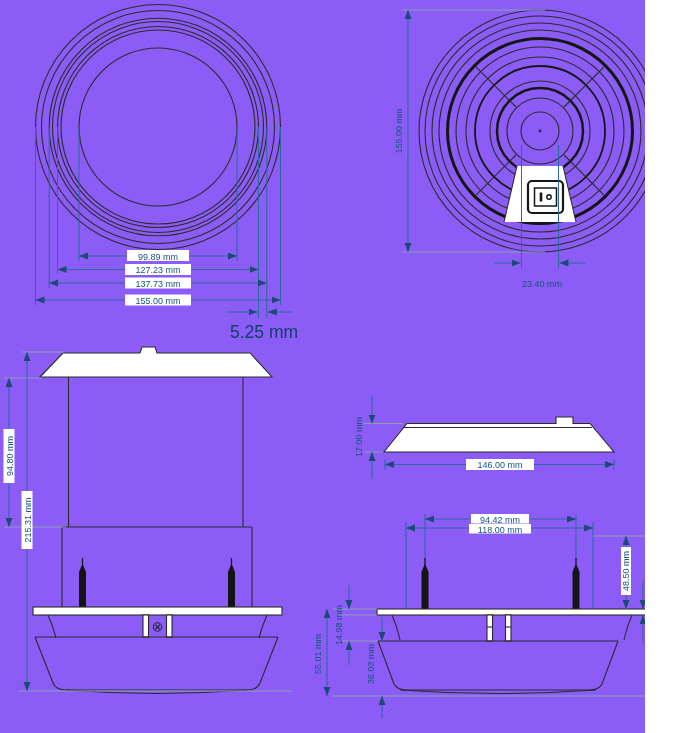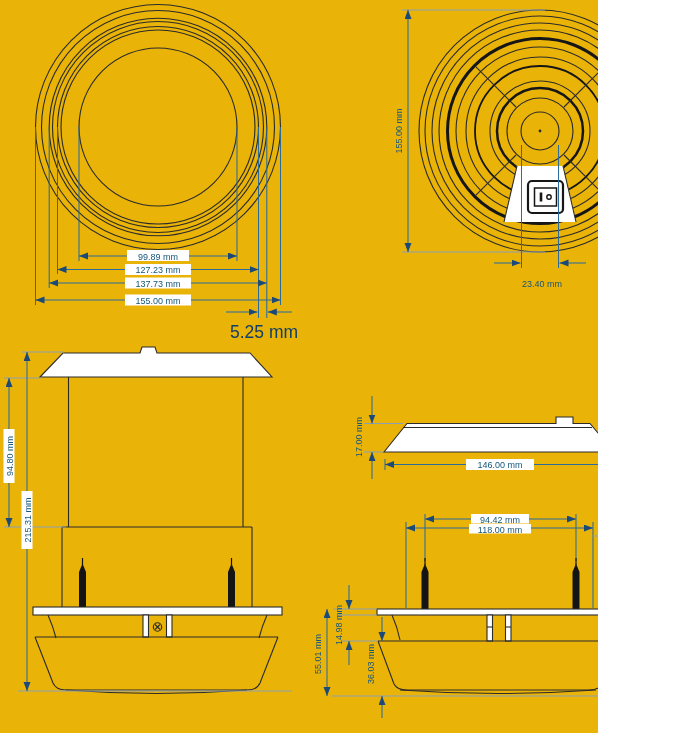--- a/index.html
+++ b/index.html
@@ -1,16 +1,16 @@
 <!DOCTYPE html>
 <html><head>
 <meta charset="utf-8">
 <style>
   html,body{margin:0;padding:0;background:#ffffff;}
-  #stage{position:relative;width:598px;height:733px;background:#eab308;overflow:hidden;
+  #stage{position:relative;width:645px;height:733px;background:#8b5cf6;overflow:hidden;
          font-family:"Liberation Sans", sans-serif;}
   svg{position:absolute;left:0;top:0;}
   .dl{stroke:#2b2b2b;stroke-width:1.1;fill:none;}
   .dlf{stroke:#2b2b2b;stroke-width:1.1;fill:#ffffff;}
   .bold{stroke:#161616;fill:none;}
   .dim{stroke:#2a6b9e;stroke-width:1.05;fill:none;}
   .ref{stroke:#8aa0b4;stroke-width:1;fill:none;}
   .dtxt{fill:#14567c;font-size:9px;font-family:"Liberation Sans",sans-serif;}
   .dbig{fill:#113f66;font-size:17.5px;font-family:"Liberation Sans",sans-serif;}
   .wbox{fill:#ffffff;}

